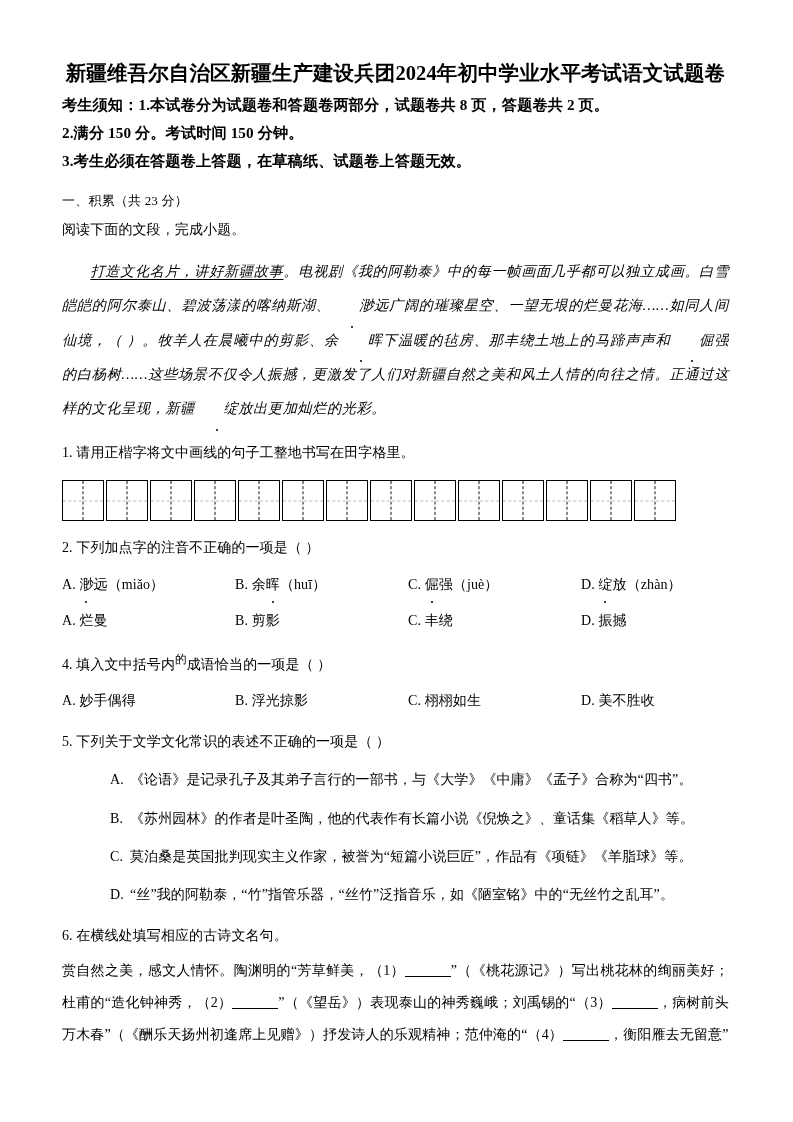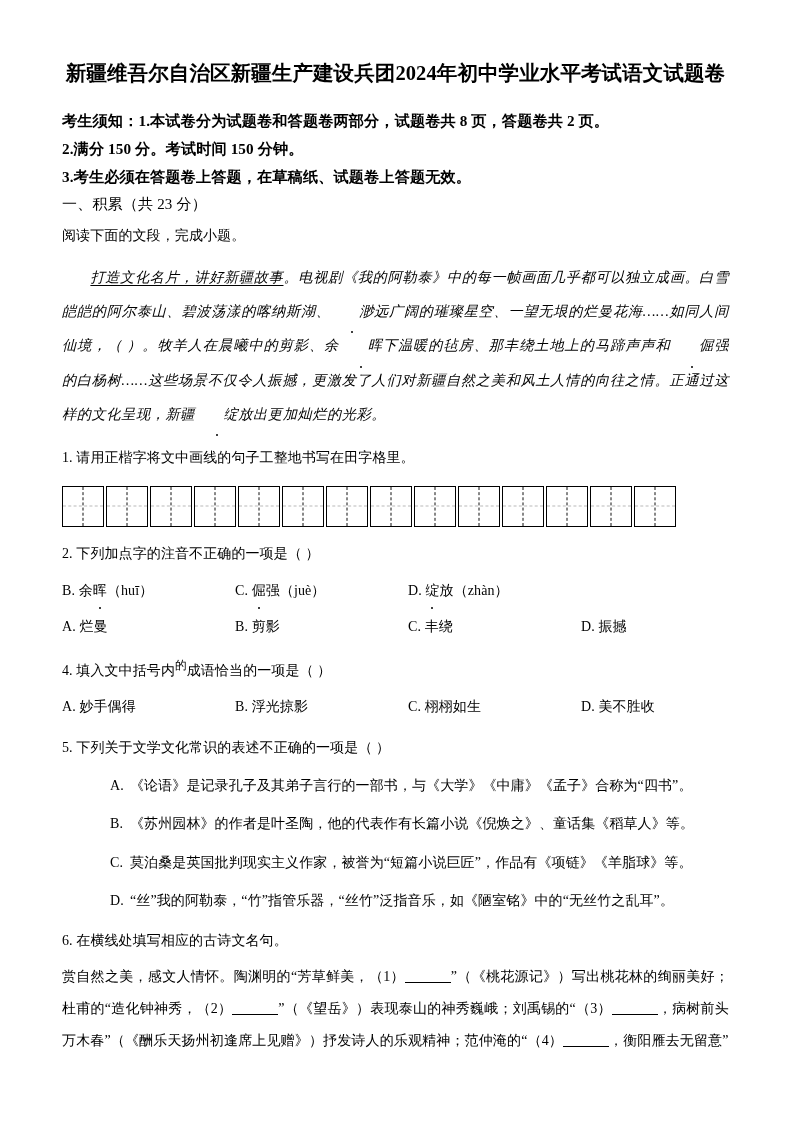--- a/index.html
+++ b/index.html
@@ -29,34 +29,34 @@
     font-weight: bold;
     text-align: center;
     line-height: 1.72;
     letter-spacing: 0.1px;
     margin: 0;
     padding-top: 56px;
   }
 
   
   .notice {
-    margin-top: 16px;
+    margin-top: 0;
   }
   .notice-line {
     font-size: 15.2px;
     font-weight: bold;
     line-height: 1.82;
     letter-spacing: 0.1px;
   }
 
   
   .section-heading {
-    font-size: 15px;
+    font-size: 13px;
     line-height: 1.85;
-    margin-top: 1px;
+    margin-top: 15px;
     letter-spacing: 0.2px;
   }
 
   
   .prompt {
     font-size: 14px;
     line-height: 1.9;
     letter-spacing: 0.1px;
     margin-top: 4px;
   }
@@ -214,20 +214,21 @@
     <div class="cell"></div>
     <div class="cell"></div>
     <div class="cell"></div>
     <div class="cell"></div>
     <div class="cell"></div>
     <div class="cell"></div>
   </div>
 
   <div class="qstem">2. 下列加点字的注音不正确的一项是（    ）</div>
   <div class="options">
+    <div class="opt"><span>A.</span> <span class="dot">渺</span><span>远（miǎo）</span></div>
     <div class="opt"><span>B.</span> <span>余</span><span class="dot">晖</span><span>（huī）</span></div>
     <div class="opt"><span>C.</span> <span class="dot">倔</span><span>强（juè）</span></div>
     <div class="opt"><span>D.</span> <span class="dot">绽</span><span>放（zhàn）</span></div>
   </div>
 
   <div class="options">
     <div class="opt"><span>A.</span> <span>烂曼</span></div>
     <div class="opt"><span>B.</span> <span>剪影</span></div>
     <div class="opt"><span>C.</span> <span>丰绕</span></div>
     <div class="opt"><span>D.</span> <span>振撼</span></div>

